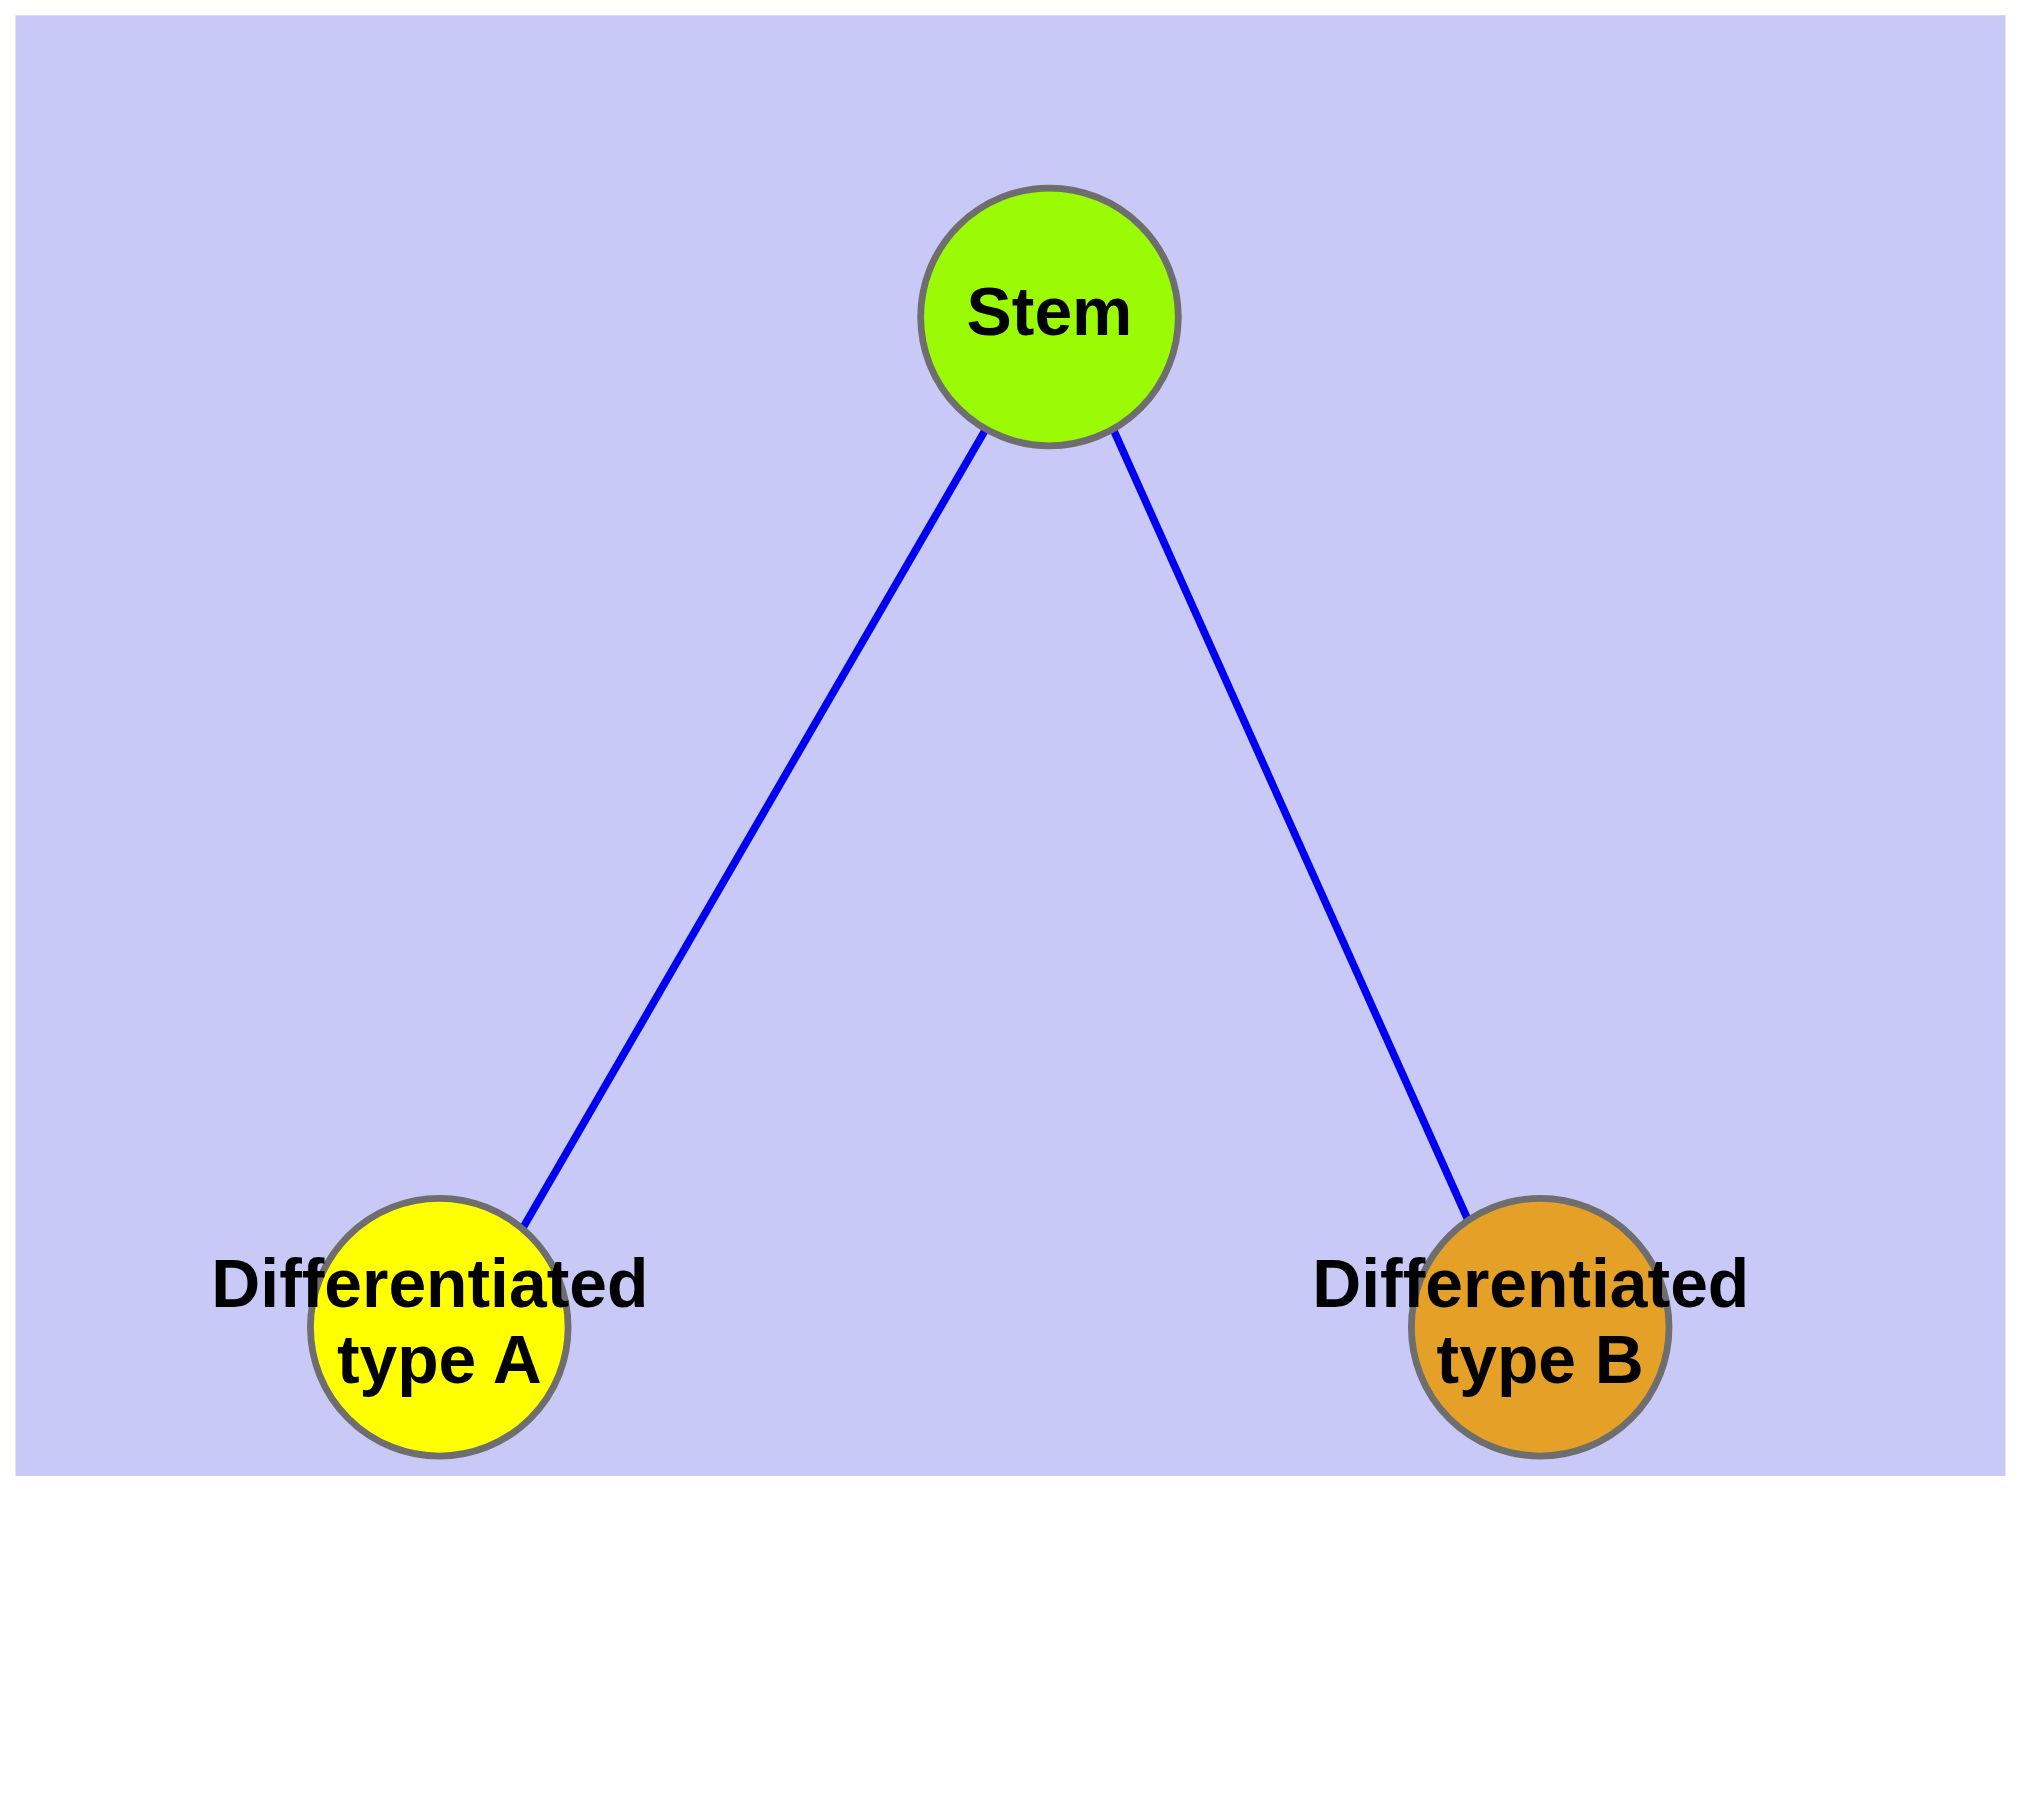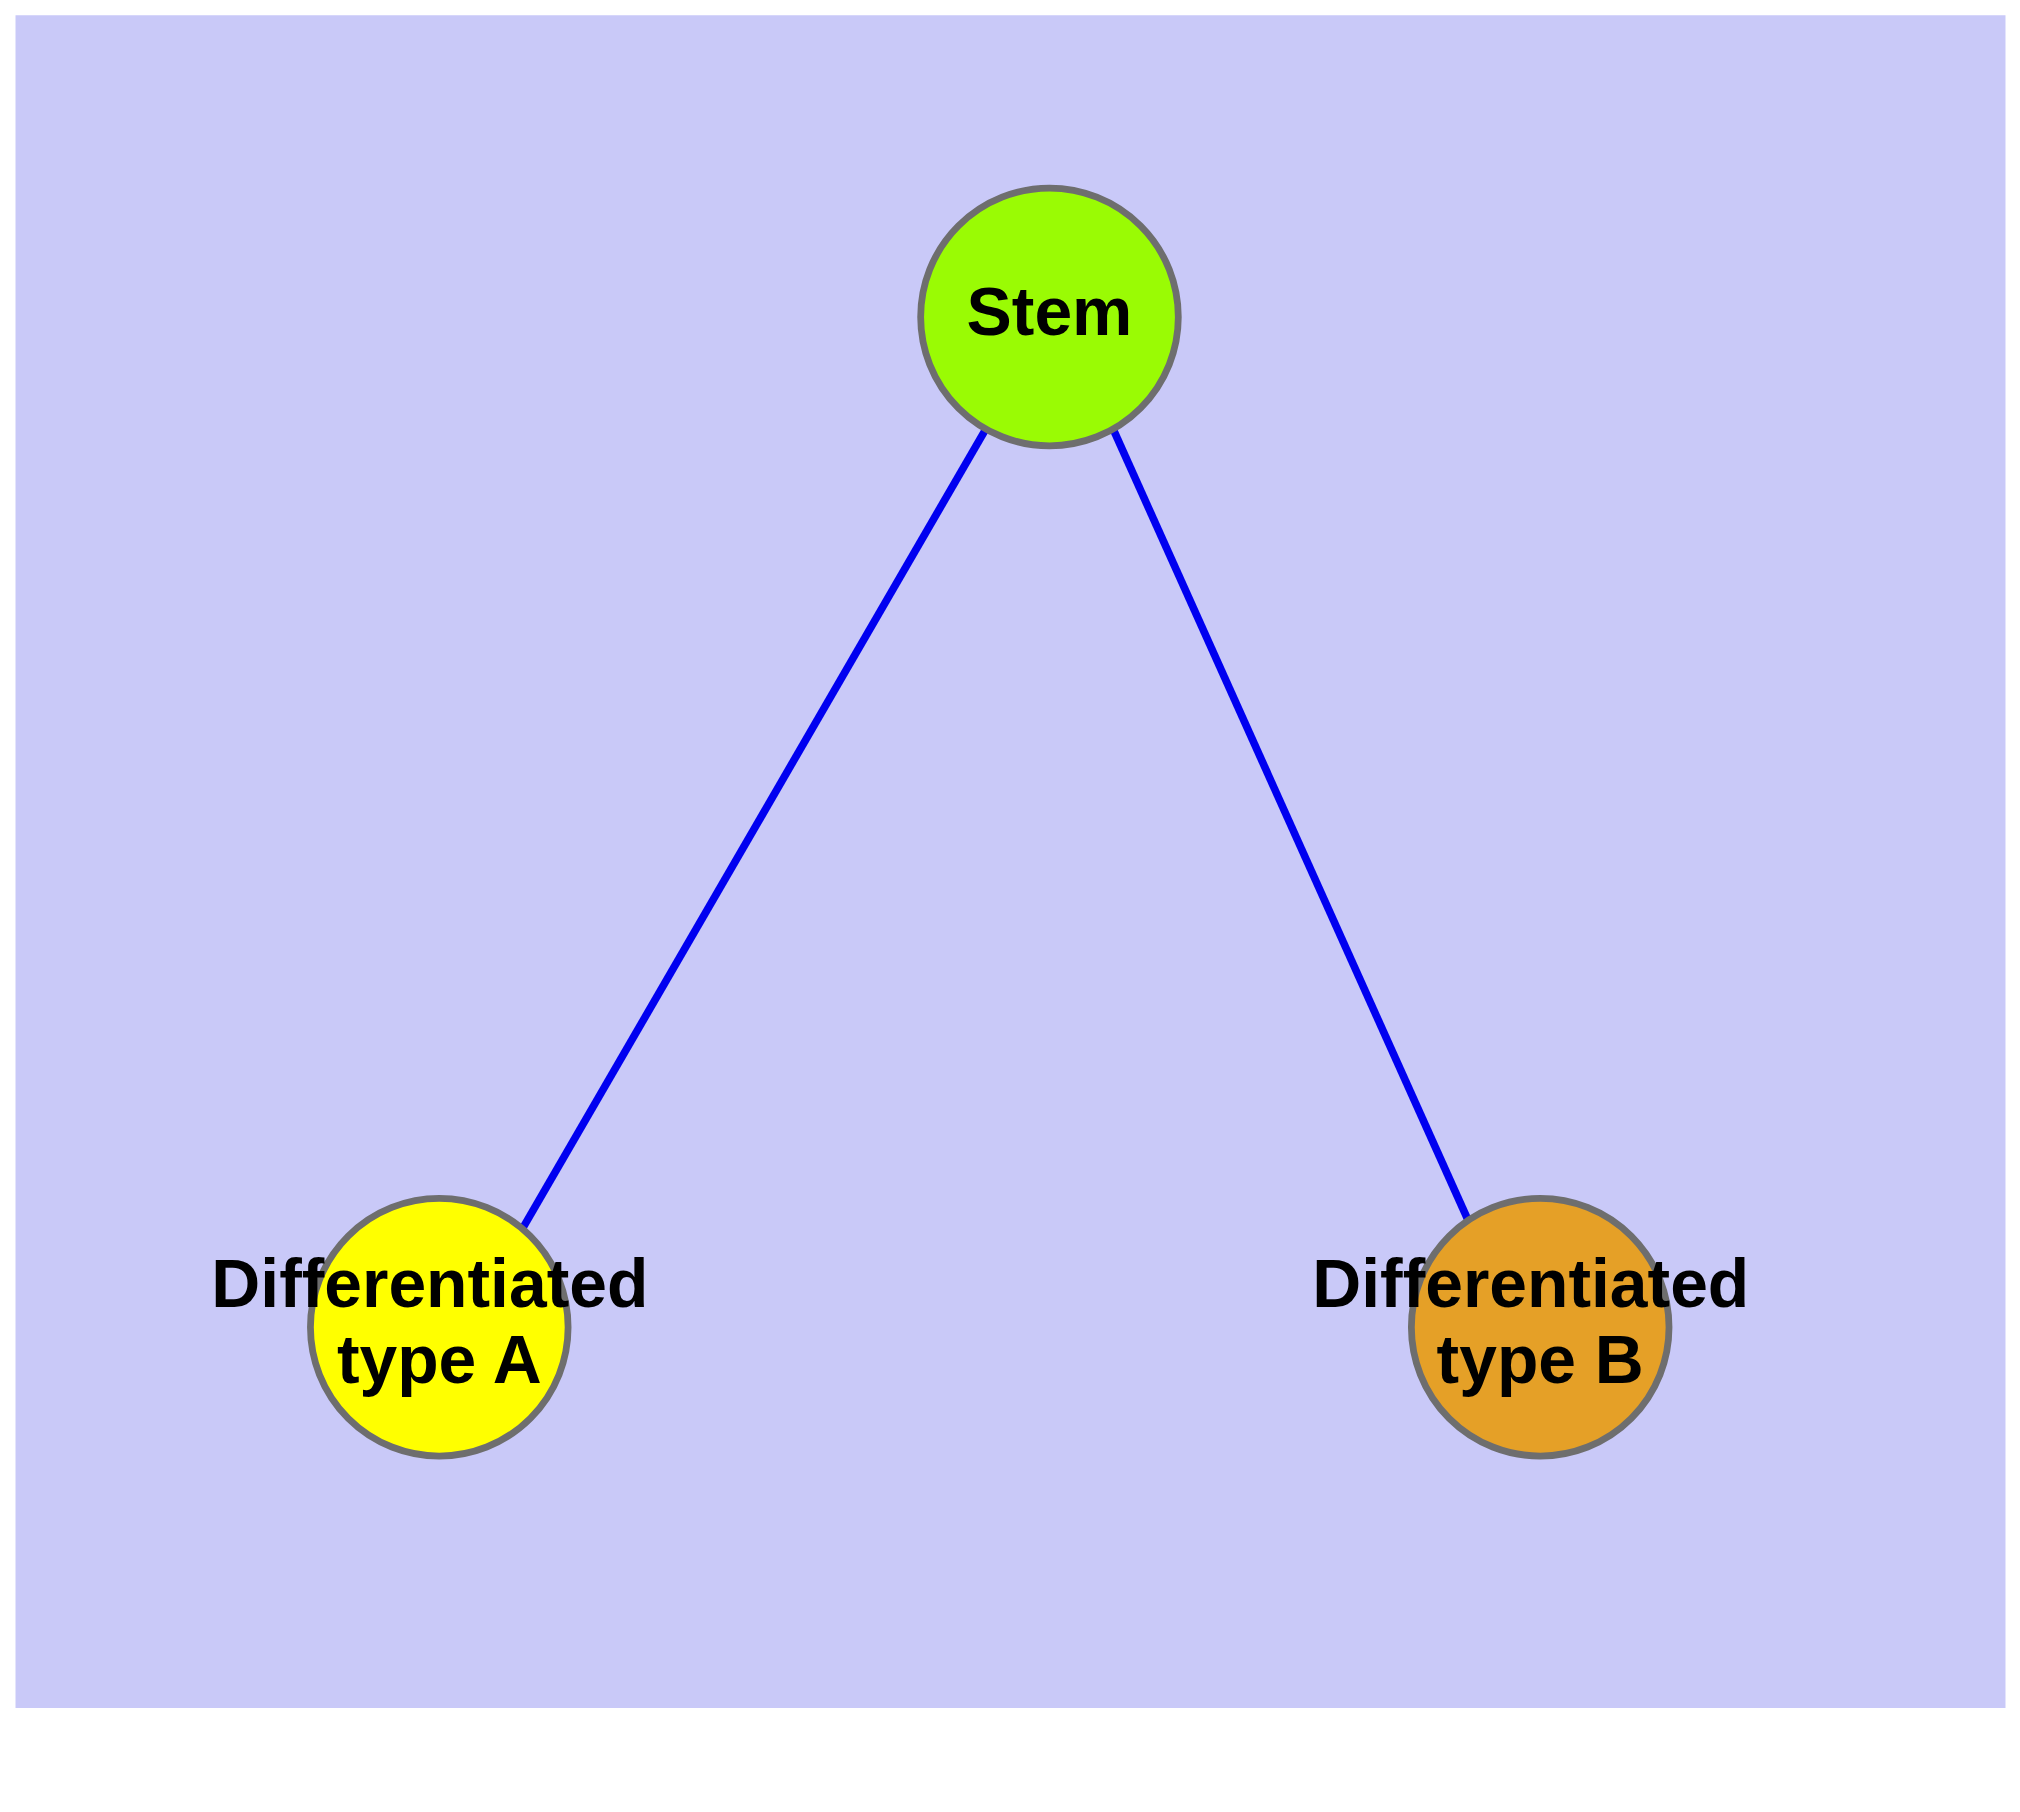--- a/index.html
+++ b/index.html
@@ -4,21 +4,21 @@
 <title>Cell Differentiation Graph</title>
 <style>
   html, body {
     margin: 0;
     padding: 0;
     background: #ffffff;
   }
   #canvas {
     position: relative;
     width: 2021px;
-    height: 1708px;
+    height: 1476px;
     overflow: hidden;
     font-family: "Liberation Sans", sans-serif;
   }
   #graph-svg {
     position: absolute;
     top: 0;
     left: 0;
     width: 2021px;
     height: 1812px;
     display: block;

